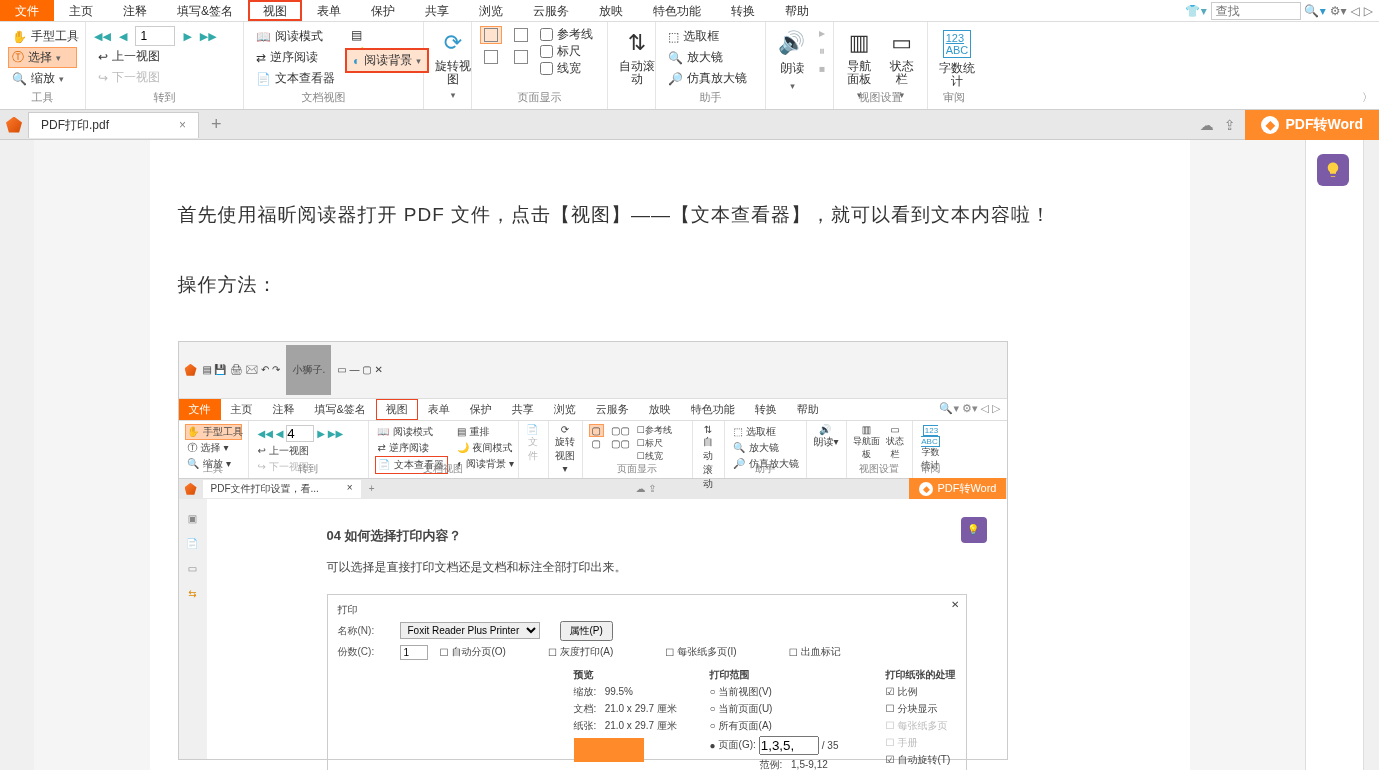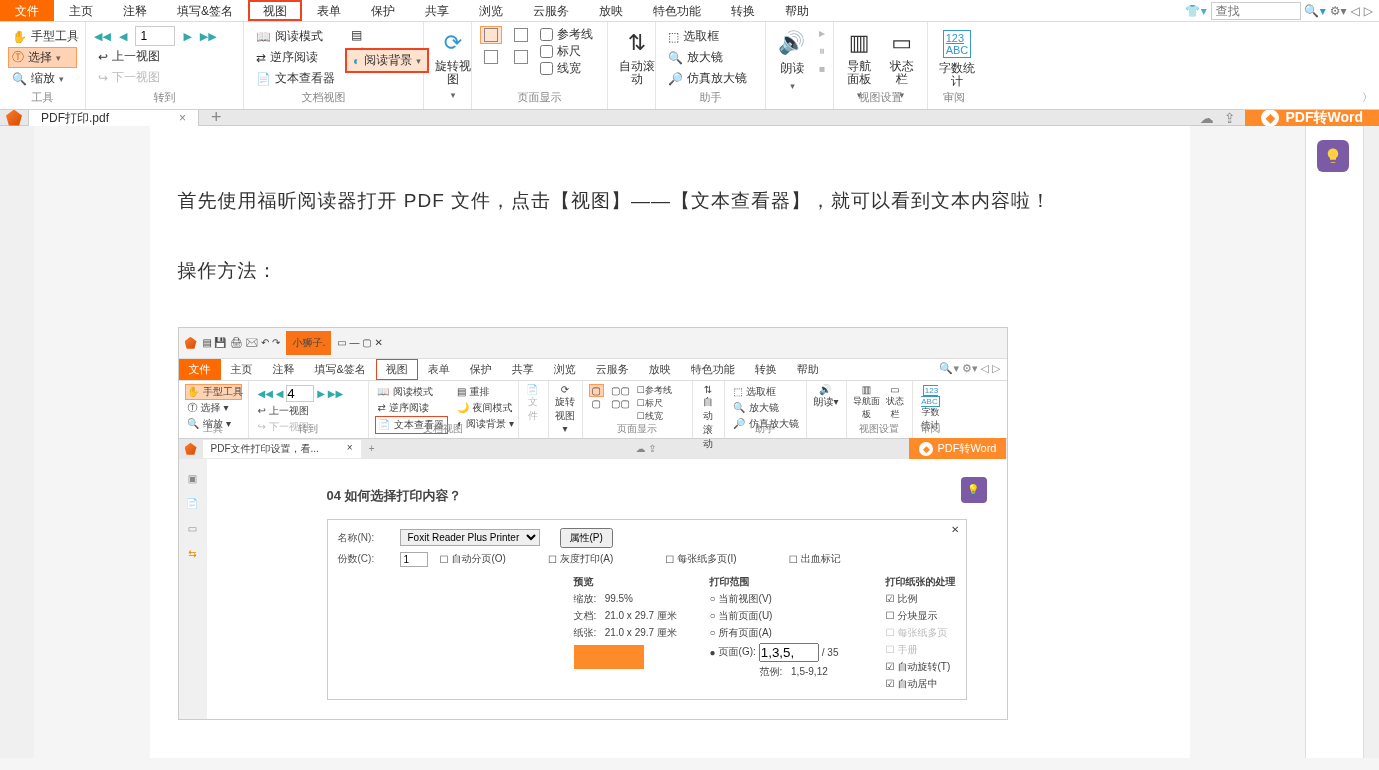--- a/index.html
+++ b/index.html
@@ -30,21 +30,21 @@
 .ribbon-chevron { position: absolute; right: 6px; bottom: 4px; color: #888; font-size: 11px; cursor: pointer; }
 
 
 .dd-wrap { position: absolute; top: 48px; left: 345px; z-index: 20; }
 .dd-btn { border: 2px solid #e42; background: #ffe3cf; padding: 2px 6px; display: flex; align-items: center; gap: 4px; font-size: 12px; cursor: pointer; }
 .dd-menu { border: 2px solid #e42; border-top: none; background: #fff; width: 90px; }
 .dd-item { padding: 4px 10px 4px 26px; font-size: 12px; cursor: pointer; position: relative; }
 .dd-item.chk::before { content: "✓"; position: absolute; left: 8px; }
 
 
-.tabstrip { display: flex; align-items: center; background: #e8e8e8; height: 16px; border-bottom: 1px solid #ccc; }
+.tabstrip { display: flex; align-items: center; background: #e8e8e8; height: 30px; border-bottom: 1px solid #ccc; }
 .app-ico { width: 28px; display: flex; justify-content: center; align-items: center; }
 .poly { width: 16px; height: 16px; background: linear-gradient(135deg,#ff7b2e,#d34a00); clip-path: polygon(50% 0,100% 38%,82% 100%,18% 100%,0 38%); }
 .tab { background: #fff; border: 1px solid #ccc; border-bottom: none; padding: 4px 12px; display: flex; gap: 70px; align-items: center; font-size: 12px; }
 .tab .x { color: #888; cursor: pointer; }
 .addtab { padding: 0 12px; color: #888; font-size: 18px; cursor: pointer; }
 .tabstrip-right { margin-left: auto; display: flex; align-items: center; gap: 10px; padding-right: 0; }
 .cloud-ic { color: #888; font-size: 14px; }
 .pdfword { background: #ff8a2a; color: #fff; padding: 6px 16px; font-size: 14px; font-weight: bold; display: flex; align-items: center; gap: 6px; }
 .pdfword .circ { width: 18px; height: 18px; border-radius: 50%; background: #fff; color: #ff8a2a; display: flex; align-items: center; justify-content: center; font-size: 12px; font-weight:bold;}
 
@@ -332,21 +332,21 @@
   <div class="sidebar"></div>
   <div class="page-canvas">
     <div class="page">
       <p>首先使用福昕阅读器打开 PDF 文件，点击【视图】——【文本查看器】，就可以看到文本内容啦！</p>
       <p>操作方法：</p>
 
       <div class="inner-shot mini-app">
         <div class="mini-title">
           <div class="poly" style="width:12px;height:12px"></div>
           <span>▤ 💾 🖨 ✉ ↶ ↷</span>
-          <span style="background:#f97316;padding:5px 6px">小狮子.</span>
+          <span style="background:#a3a3a3;padding:18px 6px">小狮子.</span>
           <span>▭ — ▢ ✕</span>
         </div>
         <div class="mini-menu">
           <span class="f">文件</span>
             <span>主页</span>
             <span>注释</span>
             <span>填写&amp;签名</span>
             <span class="v">视图</span>
             <span>表单</span>
             <span>保护</span>
@@ -444,22 +444,24 @@
         <div class="mini-doc">
           <div class="mini-side">
               <span>▣</span>
               <span>📄</span>
               <span>▭</span>
               <span style="color:#d80">⇆</span>
             </div>
           <div class="mini-page">
             <div class="mini-bulb">💡</div>
             <h4>04 如何选择打印内容？</h4>
+            <div class="txt">可以选择是直接打印文档还是文档和标注全部打印出来。</div>
             <div class="prn">
               <span class="xx">✕</span>
+              <div style="font-size:10px;margin-bottom:4px">打印</div>
               <div class="prn-row">
                   <label>名称(N):</label>
                   <select style="width:140px"><option>Foxit Reader Plus Printer</option></select>
                   <button style="margin-left:8px;font-size:10px;padding:1px 8px">属性(P)</button>
                 </div>
               <div class="prn-row">
                   <label>份数(C):</label>
                   <input type="text" style="width: 28px;" value="1">
                   <span class="rt">☐<span>自动分页(O)</span></span>
                   <span class="rt" style="margin-left:30px">☐<span>灰度打印(A)</span></span>

